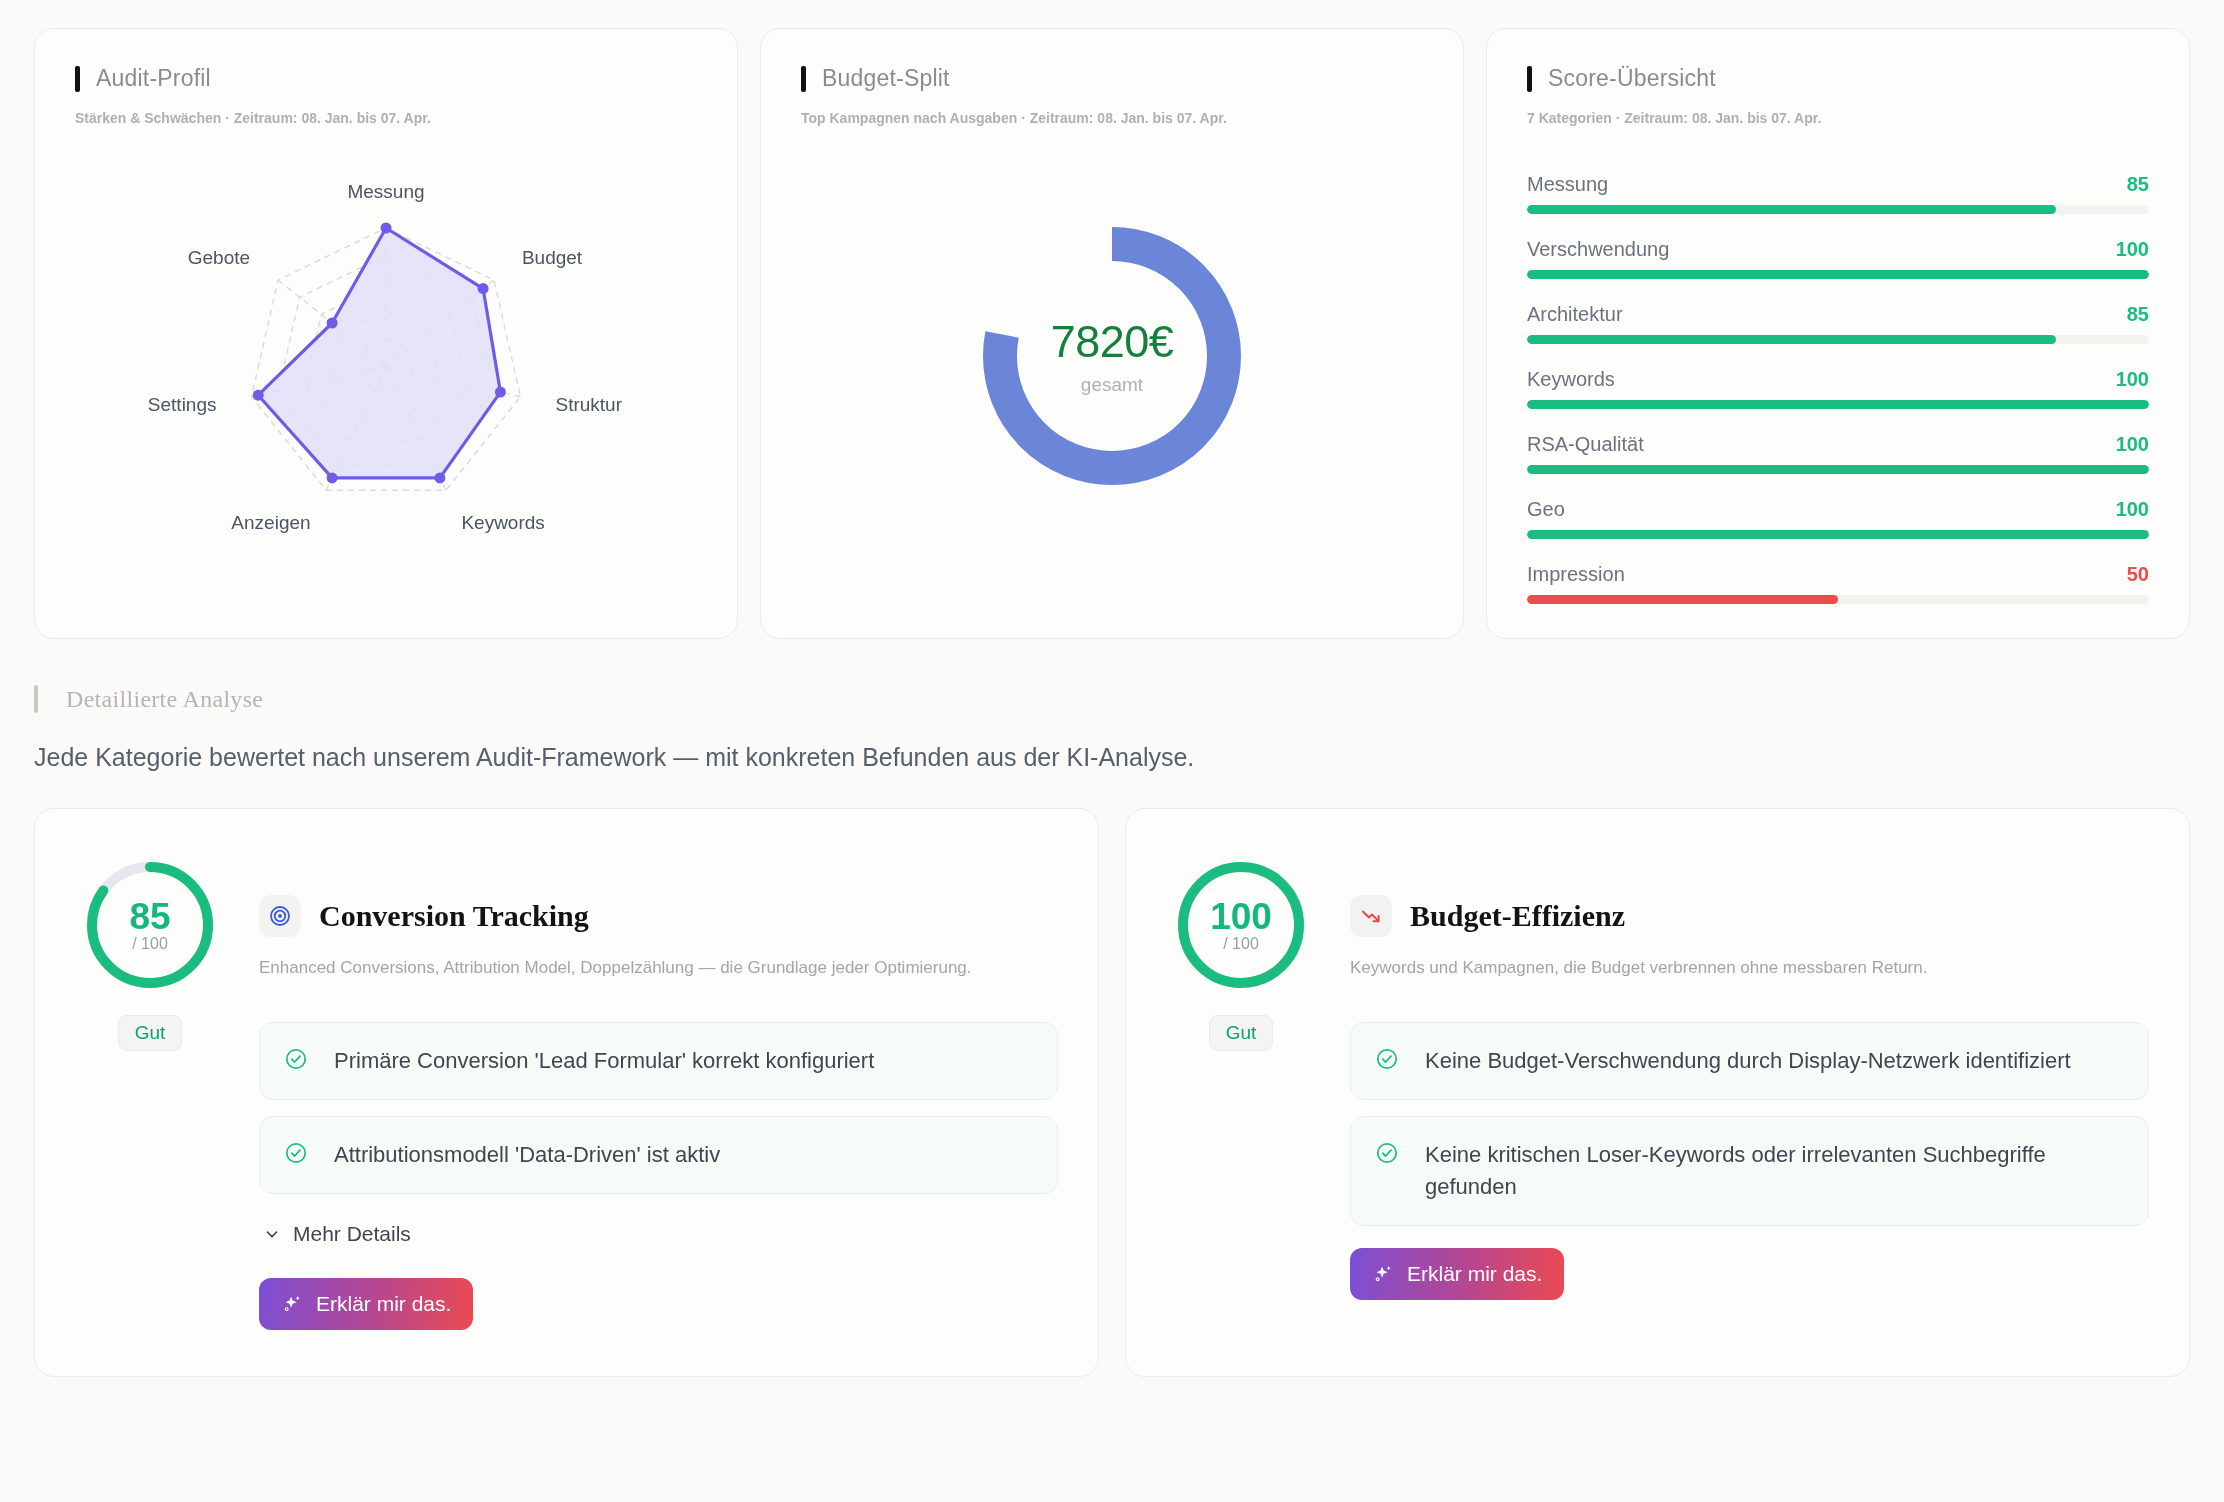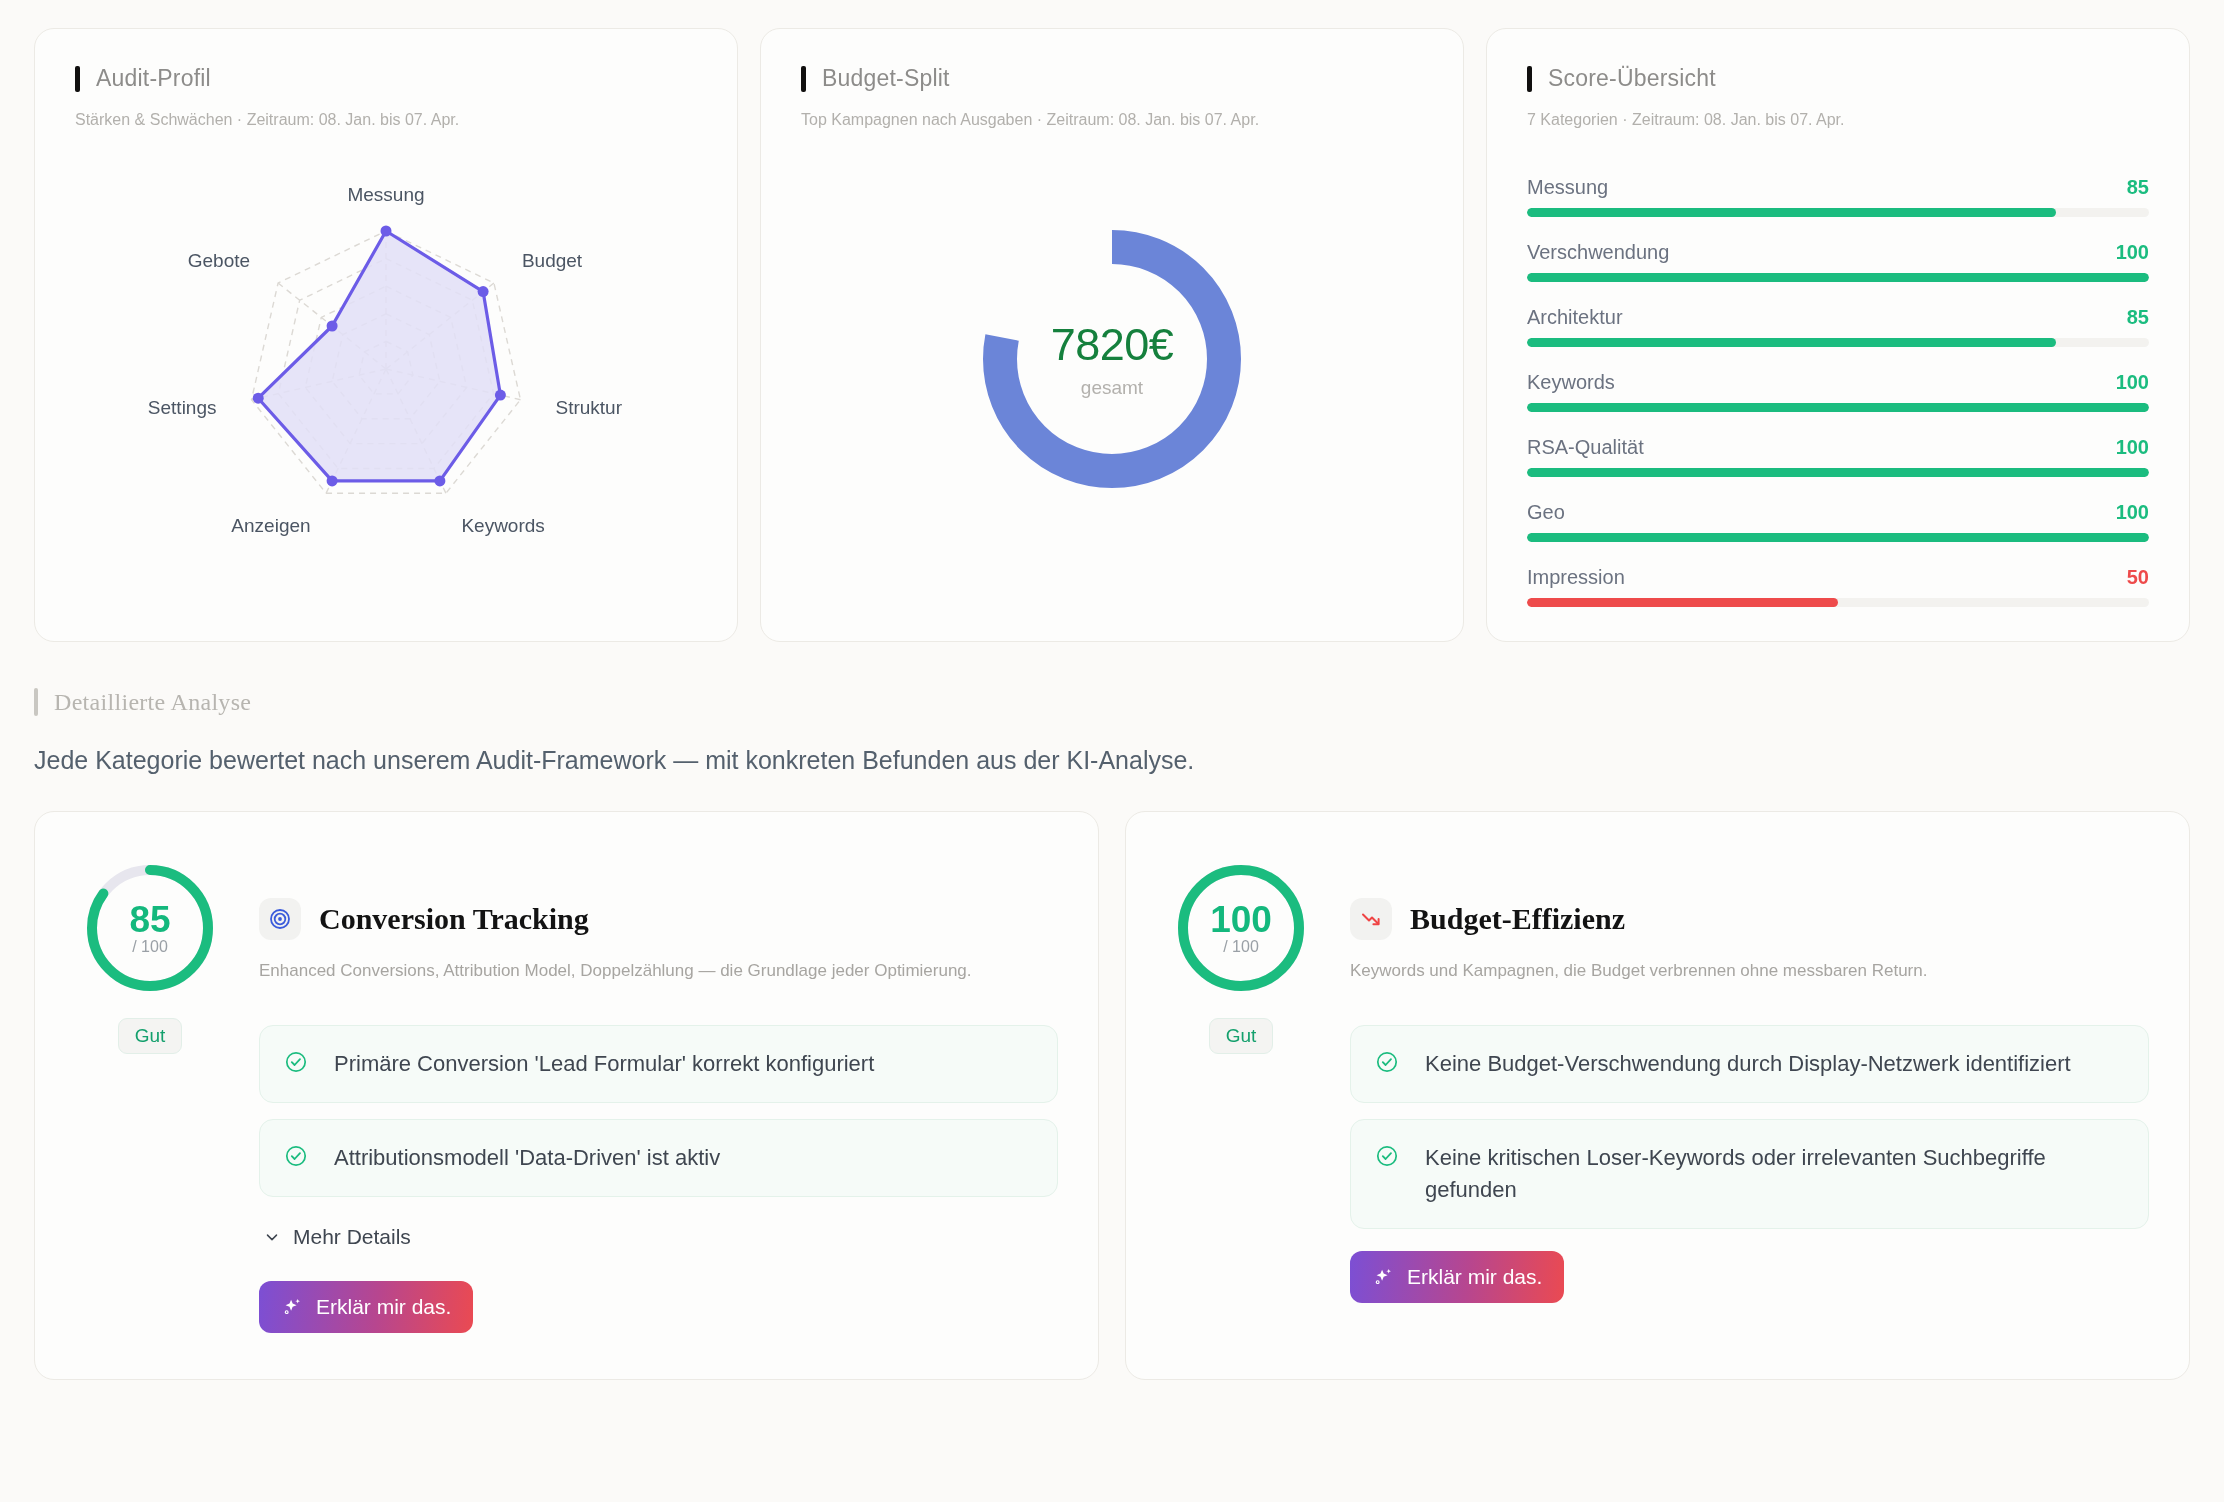--- a/index.html
+++ b/index.html
@@ -38,25 +38,25 @@
     border-radius: 2px;
     flex: none;
   }
   .card-title {
     font-size: 23px;
     color: #8d8c8a;
     letter-spacing: .2px;
     font-weight: 400;
   }
   .card-sub {
-    font-size: 16px;
+    font-size: 14px;
     color: #b2b0ac;
     margin-top: 16px;
     line-height: 1.5;
-    font-weight: 400;
+    font-weight: 700;
   }
 
   
   .radar-wrap {
     height: 430px;
     display: flex;
     align-items: center;
     justify-content: center;
   }
   .radar-wrap svg { overflow: visible; }
@@ -109,21 +109,21 @@
     background: #f3f2ef;
     border-radius: 6px;
     overflow: hidden;
   }
   .score-fill { height: 100%; border-radius: 6px; }
 
   
   .section-head {
     display: flex;
     align-items: center;
-    gap: 16px;
+    gap: 28px;
     margin-bottom: 30px;
   }
   .section-bar {
     width: 4px; height: 28px;
     background: #c9c7c2;
     border-radius: 2px;
   }
   .section-title {
     font-family: "Liberation Serif", serif;
     font-size: 24px;

